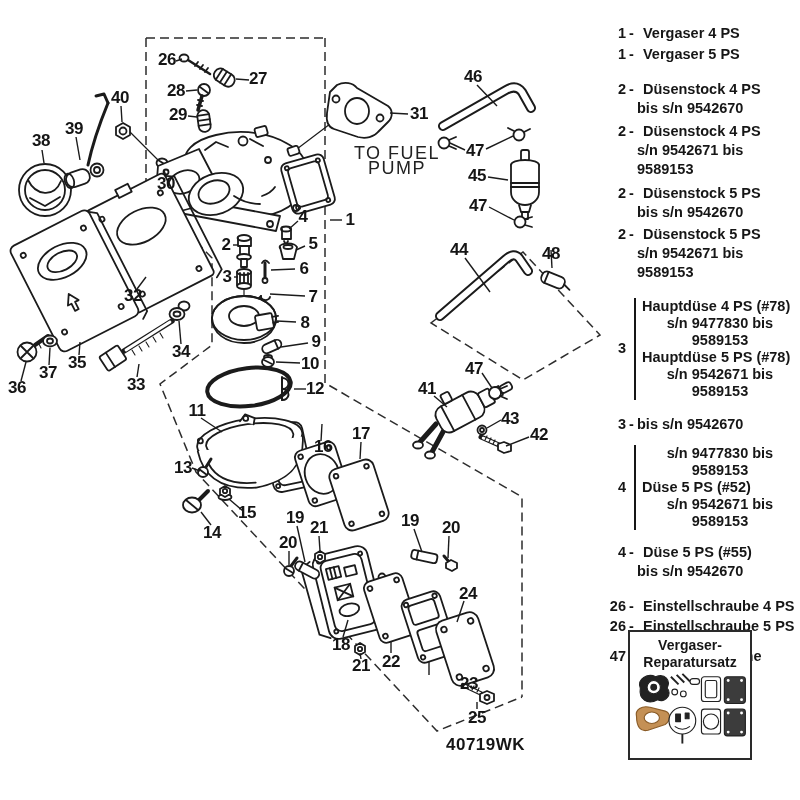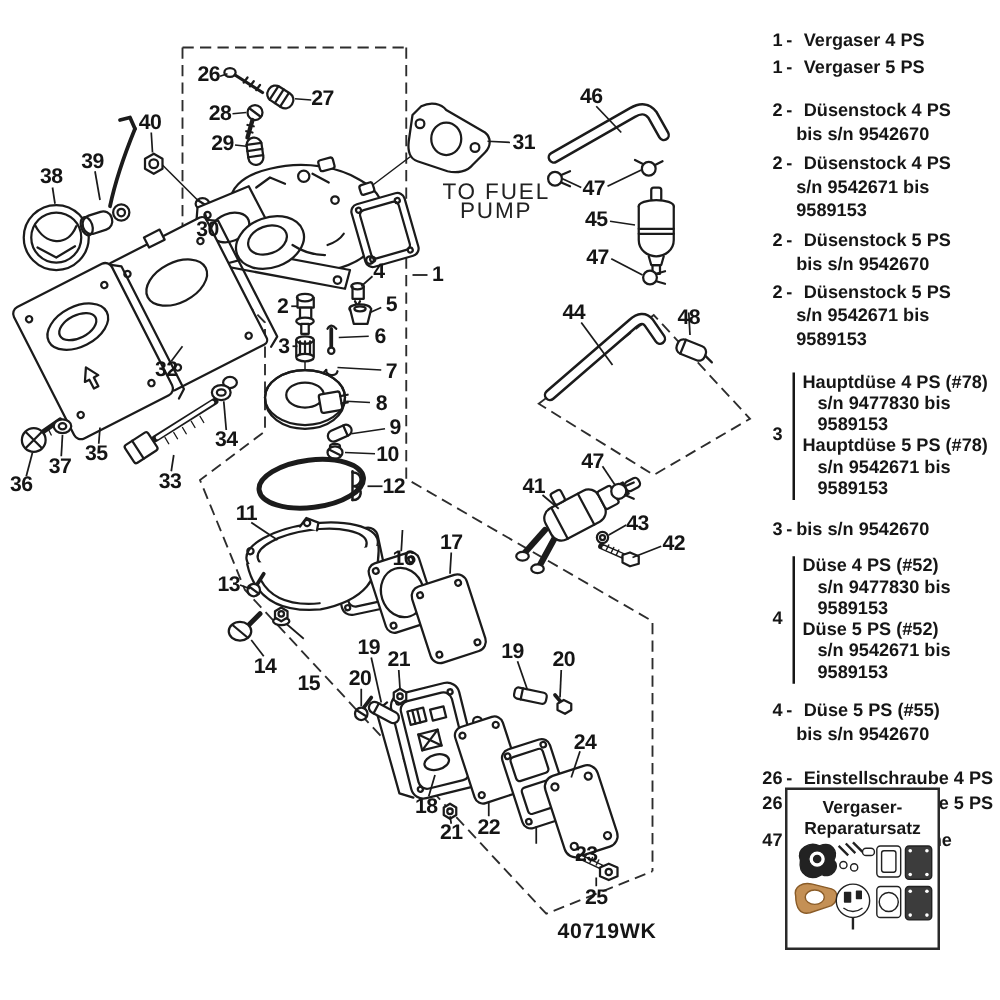--- a/index.html
+++ b/index.html
@@ -20,21 +20,21 @@
   #parts-list{position:absolute;left:604px;top:24px;width:194px;font-weight:bold;
               font-size:14.5px;line-height:19px;color:#161616;}
   .entry{position:relative;padding-left:36px;}
   .entry .num{position:absolute;left:0;top:0;width:22px;text-align:right;}
   .entry .dash{position:absolute;left:25px;top:0;}
   .entry .lines{padding-left:3px;}
   .entry .lines .sub{margin-left:-6px;}
   .entry.bracket{padding-left:30px;}
   .entry.bracket .num{top:50%;margin-top:-10px;}
   .entry.bracket .lines{border-left:2px solid #161616;padding-left:6px;line-height:17px;}
-  .entry.bracket .lines .sub{margin-left:12px;}
+  .entry.bracket .lines .sub{margin-left:0;text-align:center;}
   .e1{margin-top:0}.e2{margin-top:2px}.e3{margin-top:16px}.e4{margin-top:4px}
   .e5{margin-top:5px}.e6{margin-top:3px}.e7{margin-top:16px}.e8{margin-top:15px}
   .e9{margin-top:11px}.e10{margin-top:13px}.e11{margin-top:16px}.e12{margin-top:1px}
   .e13{margin-top:11px}
   
   #kit-box{position:absolute;left:628px;top:630px;width:124px;height:130px;
            border:2px solid #2a2a2a;background:#fff;box-sizing:border-box;text-align:center;}
   #kit-box .kit-title{font-weight:bold;font-size:14px;line-height:17px;margin-top:5px;color:#161616;}
 </style>
 </head>
@@ -552,21 +552,21 @@
       <div class="callout" style="left: 227px; top: 277px;">3</div>
       <div class="callout" style="left: 313px; top: 297px;">7</div>
       <div class="callout" style="left: 305px; top: 323px;">8</div>
       <div class="callout" style="left: 316px; top: 342px;">9</div>
       <div class="callout" style="left: 310px; top: 364px;">10</div>
       <div class="callout" style="left: 315px; top: 389px;">12</div>
       <div class="callout" style="left: 197px; top: 411px;">11</div>
       <div class="callout" style="left: 323px; top: 417px; margin-top: 30px;">16</div>
       <div class="callout" style="left: 361px; top: 434px;">17</div>
       <div class="callout" style="left: 183px; top: 468px;">13</div>
-      <div class="callout" style="left: 247px; top: 547px;">15</div>
+      <div class="callout" style="left: 247px; top: 513px;">15</div>
       <div class="callout" style="left: 212px; top: 533px;">14</div>
       <div class="callout" style="left: 295px; top: 518px;">19</div>
       <div class="callout" style="left: 319px; top: 528px;">21</div>
       <div class="callout" style="left: 288px; top: 543px;">20</div>
       <div class="callout" style="left: 410px; top: 521px;">19</div>
       <div class="callout" style="left: 451px; top: 528px;">20</div>
       <div class="callout" style="left: 427px; top: 389px;">41</div>
       <div class="callout" style="left: 510px; top: 419px;">43</div>
       <div class="callout" style="left: 539px; top: 435px;">42</div>
       <div class="callout" style="left: 474px; top: 369px;">47</div>
@@ -650,21 +650,20 @@
       <div class="entry e8">
         <span class="num">3</span>
         <span class="dash">-</span>
         <div class="lines">
           <div class="sub">bis s/n 9542670</div>
         </div>
       </div>
       <div class="entry e9 bracket">
         <span class="num">4</span>
         <div class="lines">
-          <div>Düse 4 PS (#52)</div>
           <div class="sub">s/n 9477830 bis 9589153</div>
           <div>Düse 5 PS (#52)</div>
           <div class="sub">s/n 9542671 bis 9589153</div>
         </div>
       </div>
       <div class="entry e10">
         <span class="num">4</span>
         <span class="dash">-</span>
         <div class="lines">
           <div>Düse 5 PS (#55)</div>

